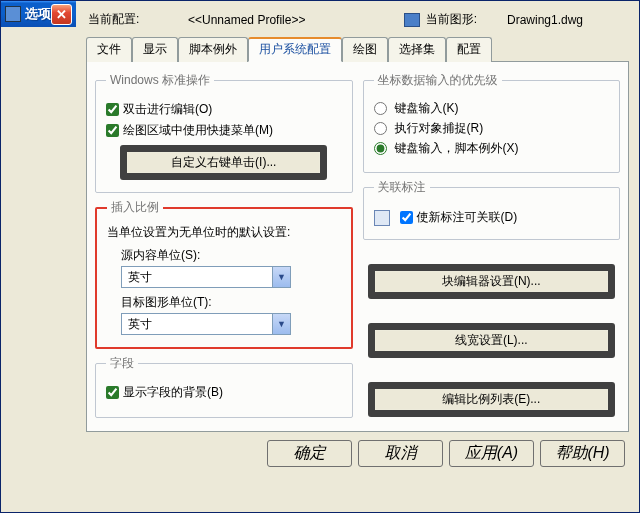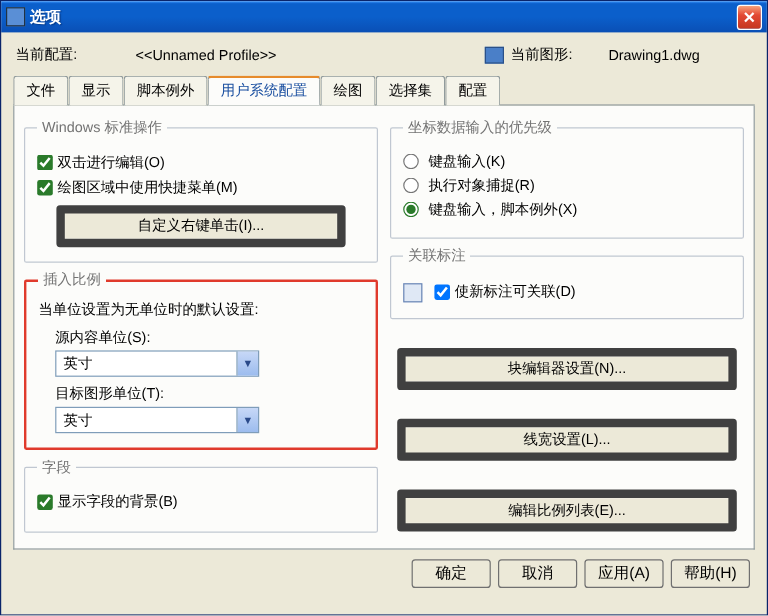--- a/index.html
+++ b/index.html
@@ -11,21 +11,21 @@
     width: 640px;
     height: 513px;
     overflow: hidden;
   }
   .window {
     width: 640px;
     height: 513px;
     background: #ece9d8;
     border: 1px solid #0a246a;
     display: flex;
-    flex-direction: column;
+    flex-direction: row;
   }
   .titlebar {
     height: 26px;
     background: linear-gradient(to bottom, #3a95ff 0%, #0b5fcb 8%, #0b5fcb 50%, #0a4fb5 100%);
     color: #fff;
     display: flex;
     align-items: center;
     padding: 0 4px;
   }
   .titlebar .appicon {
@@ -157,28 +157,29 @@
     background:#dfe8f5;border:1px solid #6a86b5;margin-right:6px;
   }
   .assoc-row { display:flex;align-items:center;margin-top:4px;}
   .actionbar {
     display: flex;
     justify-content: flex-end;
     gap: 6px;
     padding: 8px 4px 4px 4px;
   }
   .actionbar button {
-    width: 66px;
+    width: 85px;
     padding: 2px 0;
     background: #ece9d8;
     border: 1px solid #707070;
     border-radius: 3px;
-    font-size: 13px;
+    font-size: 16px;
     font-family: inherit;
     cursor: pointer;
+    font-style: italic;
   }
   .actionbar button.disabled { color:#000000; }
 </style>
 </head>
 <body>
 
 <div class="window">
   <div class="titlebar">
     <div class="appicon"></div>
     <div class="title">选项</div>

